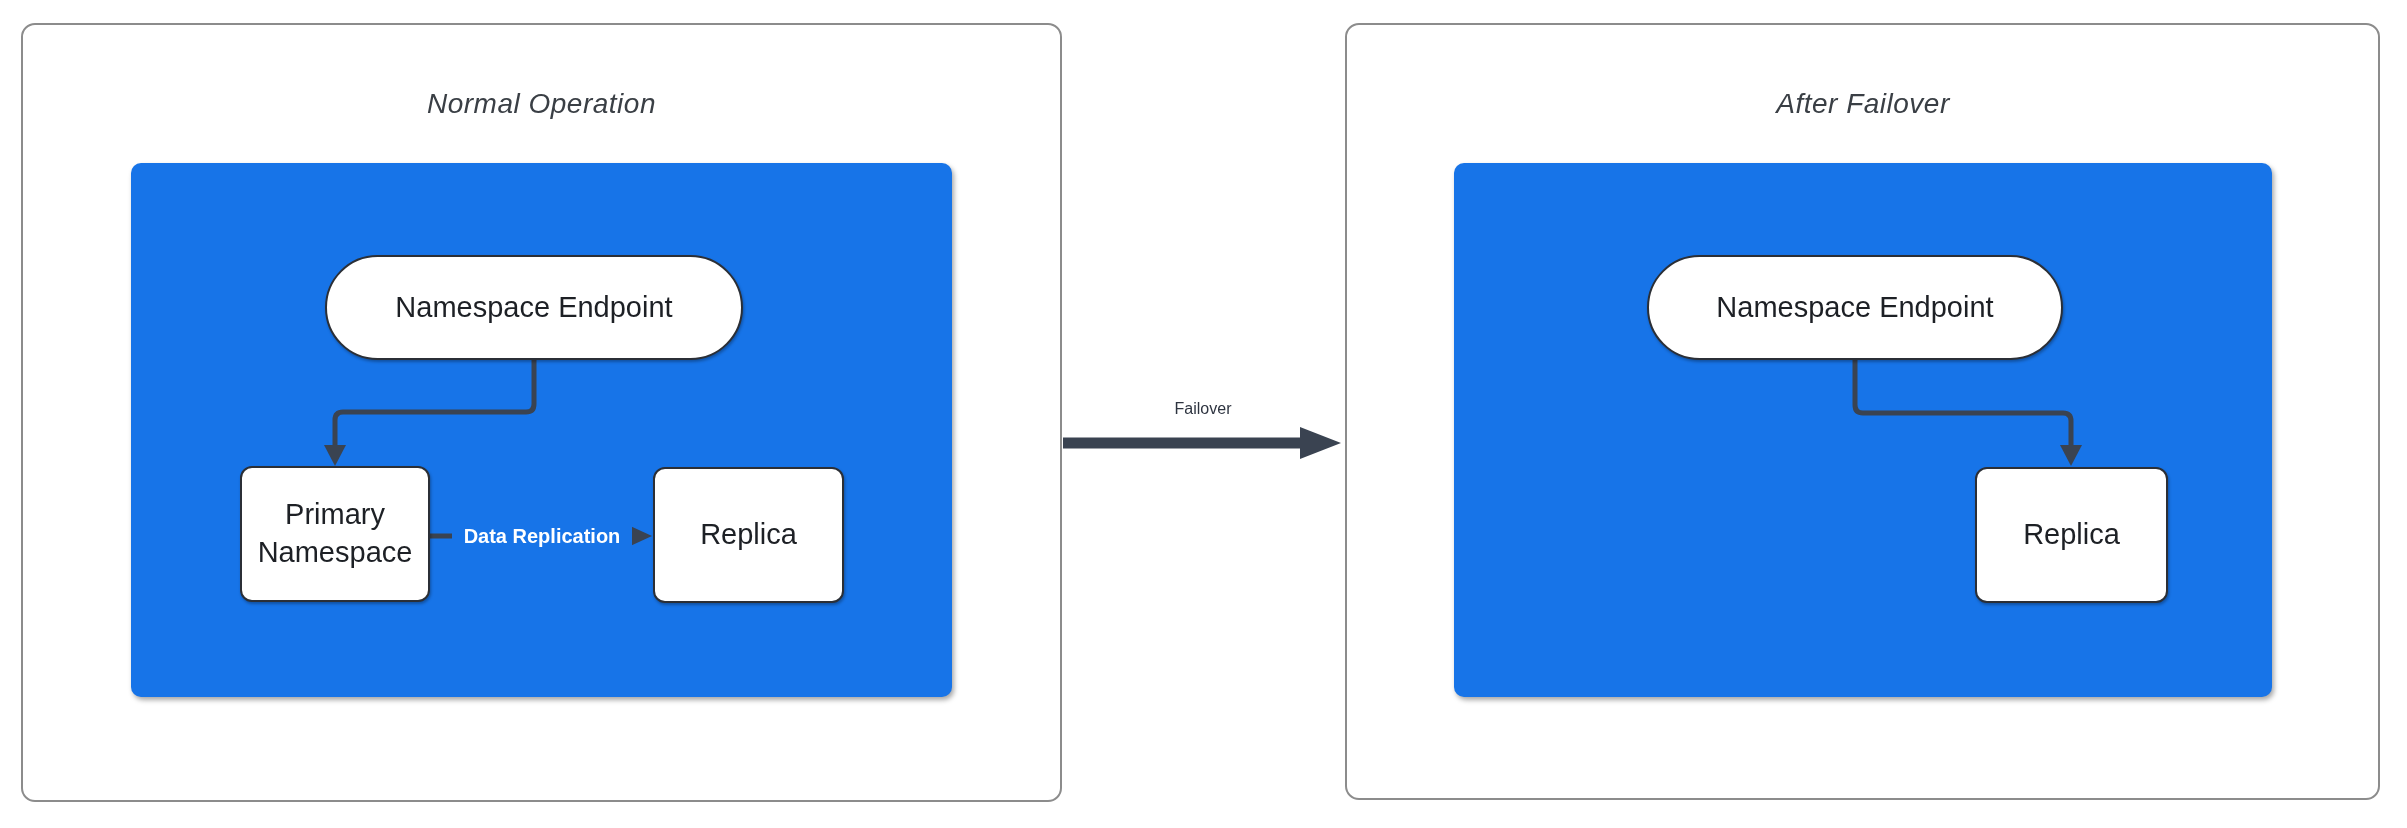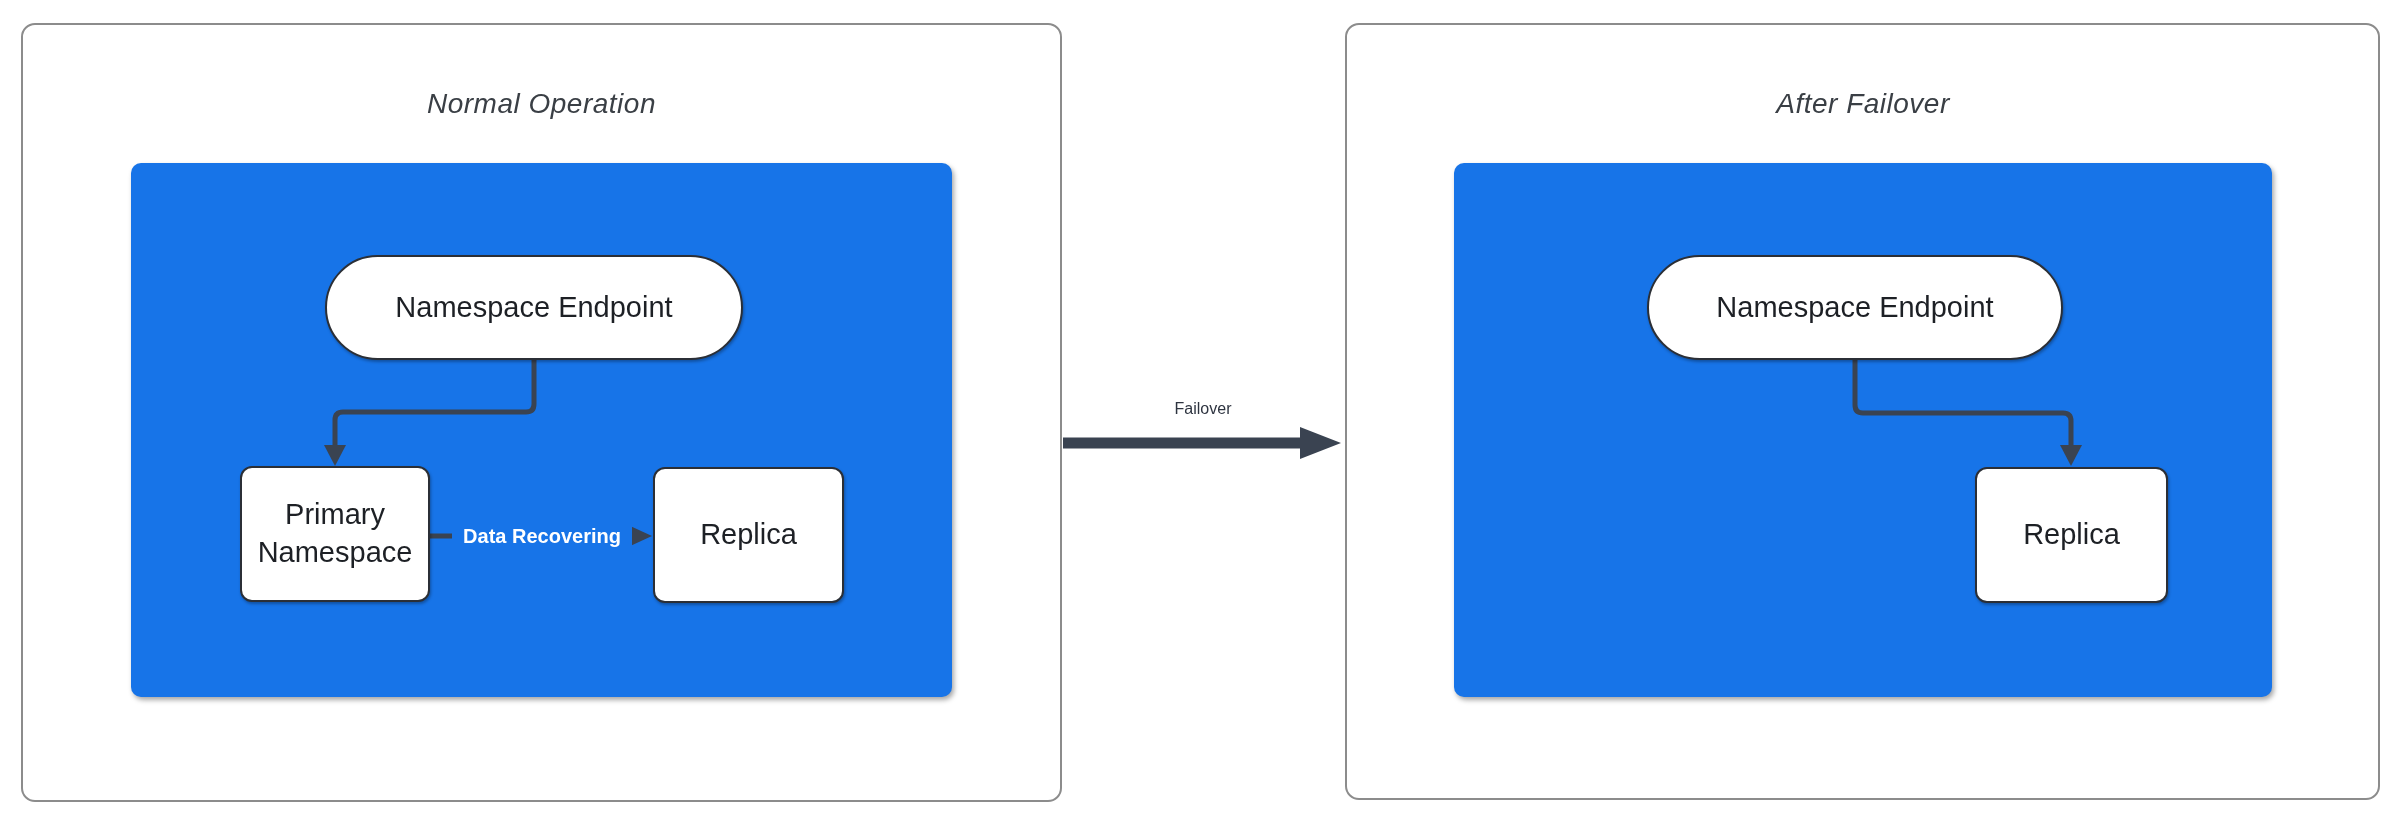--- a/index.html
+++ b/index.html
@@ -138,16 +138,16 @@
     <span>Replica</span>
   </div>
 
   <div class="node node-stadium" id="node-endpoint-right">
     <span>Namespace Endpoint</span>
   </div>
   <div class="node node-rect" id="node-replica-right">
     <span>Replica</span>
   </div>
 
-  <div class="edge-label" id="label-data-replication">Data Recovering</div>
+  <div class="edge-label" id="label-data-replication">Data Replication</div>
   <div class="transition-label" id="label-failover">Failover</div>
 
 </div>
 
 </body></html>

